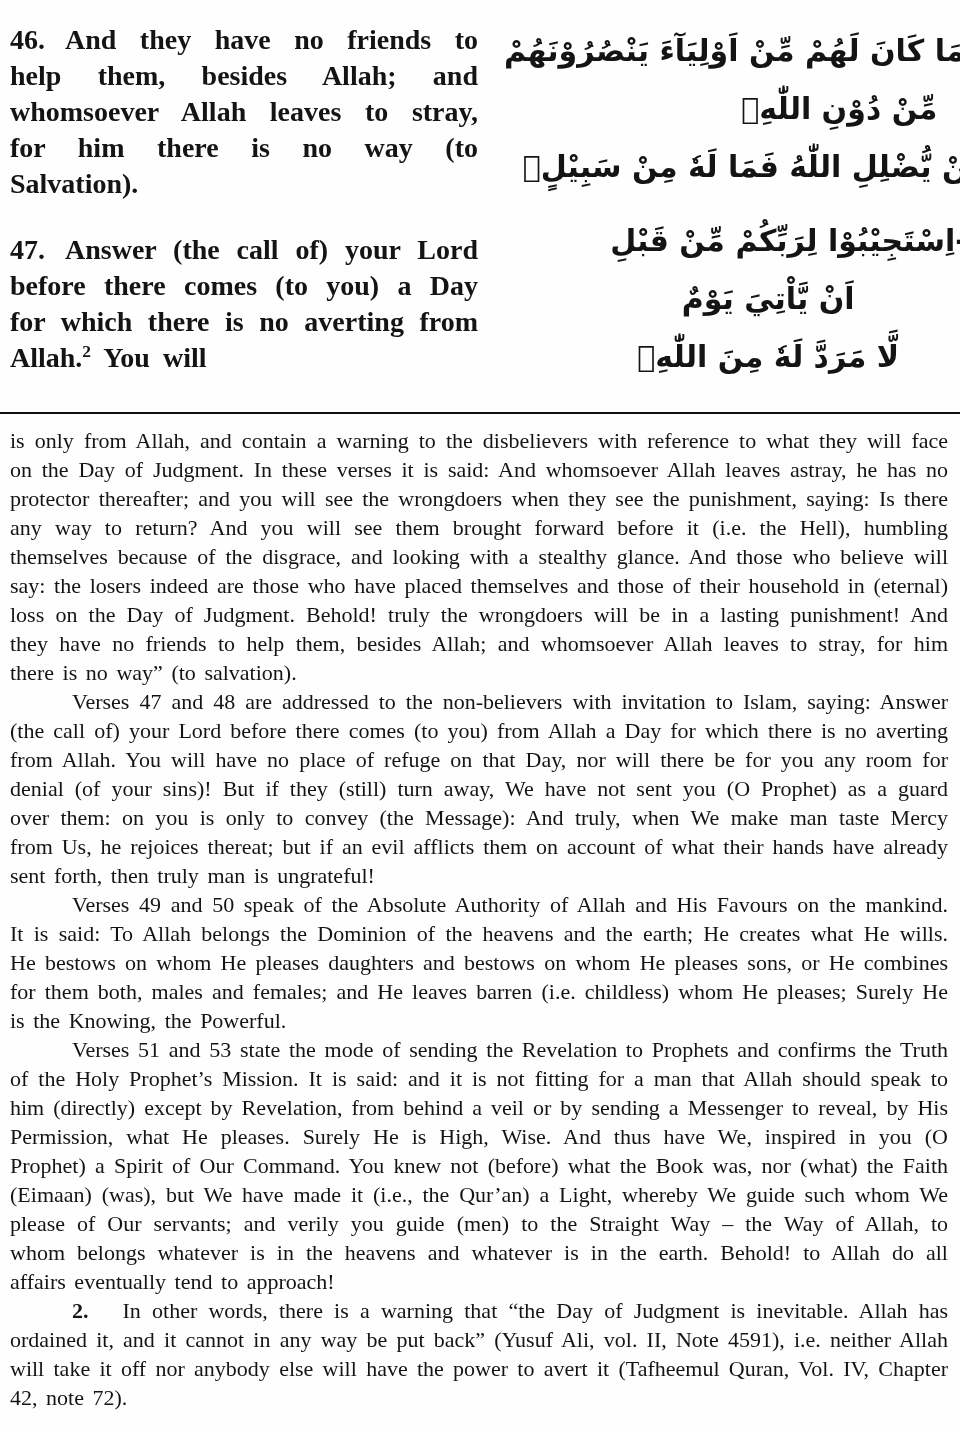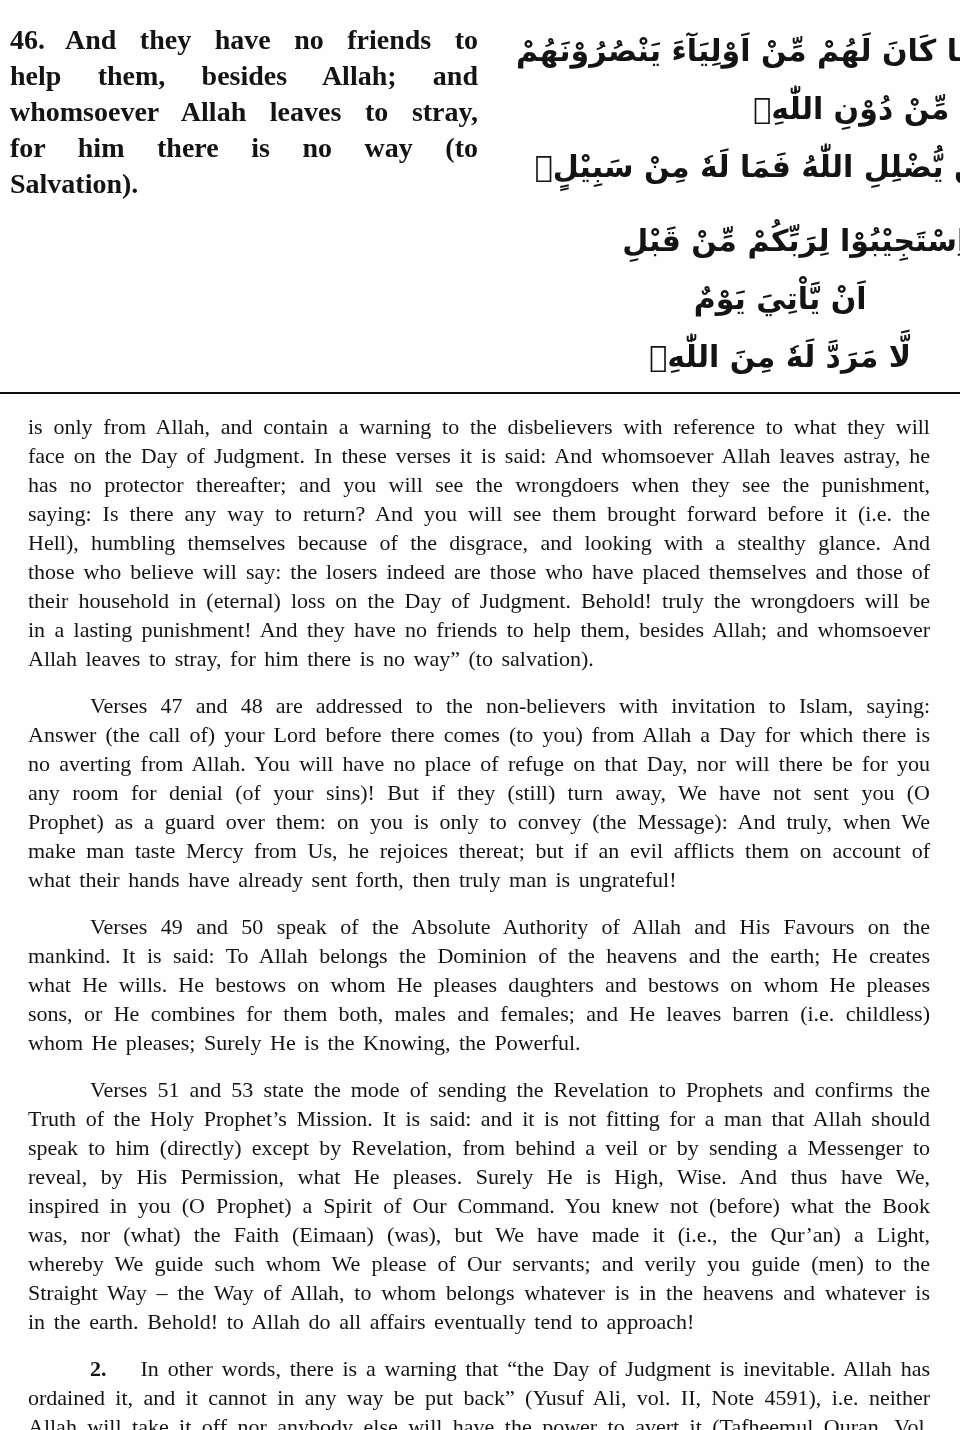--- a/index.html
+++ b/index.html
@@ -12,21 +12,21 @@
   }
   .page { padding: 6px 12px 0 10px; box-sizing: border-box; }
 
   
   .hdr { display: flex; align-items: baseline; justify-content: space-between; padding: 2px 6px 0 8px; }
   .hdr .pnum { font-size: 26px; letter-spacing: 1px; }
   .hdr .title { font-size: 27px; font-style: italic; word-spacing: 6px; }
   .hdr .vol { font-size: 25px; }
 
   
-  .top { display: flex; margin-top: 16px; gap: 12px; }
+  .top { display: flex; margin-top: 16px; }
   .col-en { width: 468px; flex: none; }
   .col-ar { flex: 1; padding-left: 26px; box-sizing: border-box; }
 
   .verse-en {
     margin: 0 0 30px 0;
     font-weight: bold;
     font-size: 28px;
     line-height: 36px;
     text-align: justify;
     word-spacing: 0.22em;
@@ -41,21 +41,21 @@
   .v46 .l3 { text-align: right; padding-right: 26px; }
   .v47 .l1 { text-align: right; padding-right: 28px; }
   .v47 .l2 { text-align: center; }
   .v47 .l3 { text-align: center; }
 
   
   .rule { border: none; border-top: 2px solid #111; margin: 6px -12px 12px -10px; }
 
   
   .commentary p {
-    margin: 18px;
+    margin: 0;
     font-size: 22px;
     line-height: 29px;
     text-align: justify;
     word-spacing: 0.14em;
   }
   .commentary p.indent { text-indent: 62px; }
   .fn-num { font-weight: bold; margin-right: 34px; }
   sup.fn-ref { font-size: 0.62em; font-weight: bold; vertical-align: super; line-height: 0; }
   .it { }
 </style>
@@ -63,20 +63,23 @@
 <body>
 
 <div class="page">
 
 
   <div class="top">
 
     <div class="col-en">
       <p class="verse-en">
         <span class="v-num">46.</span><span>And they have no friends to help them, besides Allah; and whomsoever Allah leaves to stray, for him there is no way (to Salvation).</span>
+      </p>
+      <p class="verse-en">
+        <span class="v-num">47.</span><span>Answer (the call of) your Lord before there comes (to you) a Day for which there is no averting from Allah.</span><sup class="fn-ref">2</sup><span> You will</span>
       </p>
     </div>
 
     <div class="col-ar">
       <div class="arabic v46">
         <div class="ar-line l1">۴۶-وَمَا كَانَ لَهُمْ مِّنْ اَوْلِيَآءَ يَنْصُرُوْنَهُمْ</div>
         <div class="ar-line l2">مِّنْ دُوْنِ اللّٰهِۚ</div>
         <div class="ar-line l3">وَمَنْ يُّضْلِلِ اللّٰهُ فَمَا لَهٗ مِنْ سَبِيْلٍۚ</div>
       </div>
       <div class="arabic v47">

